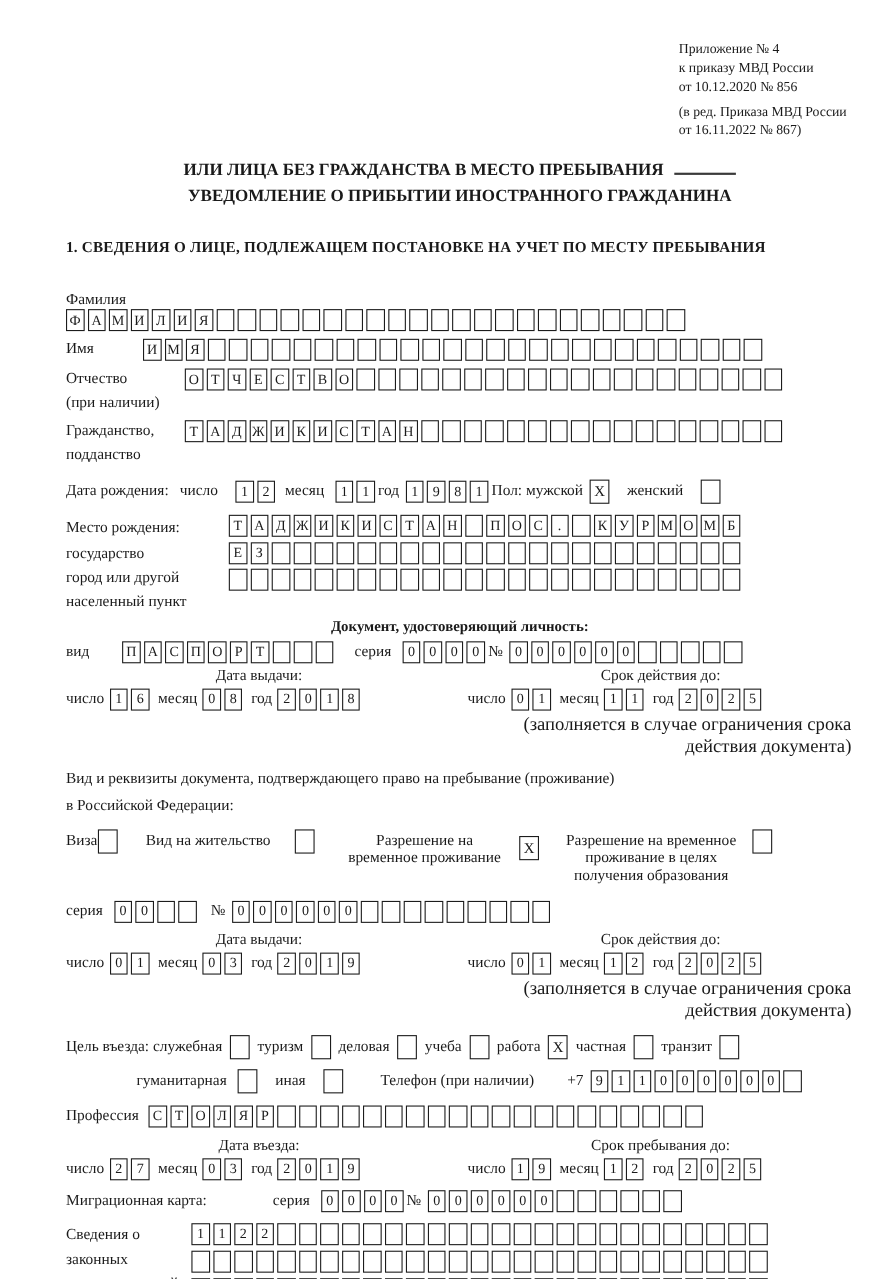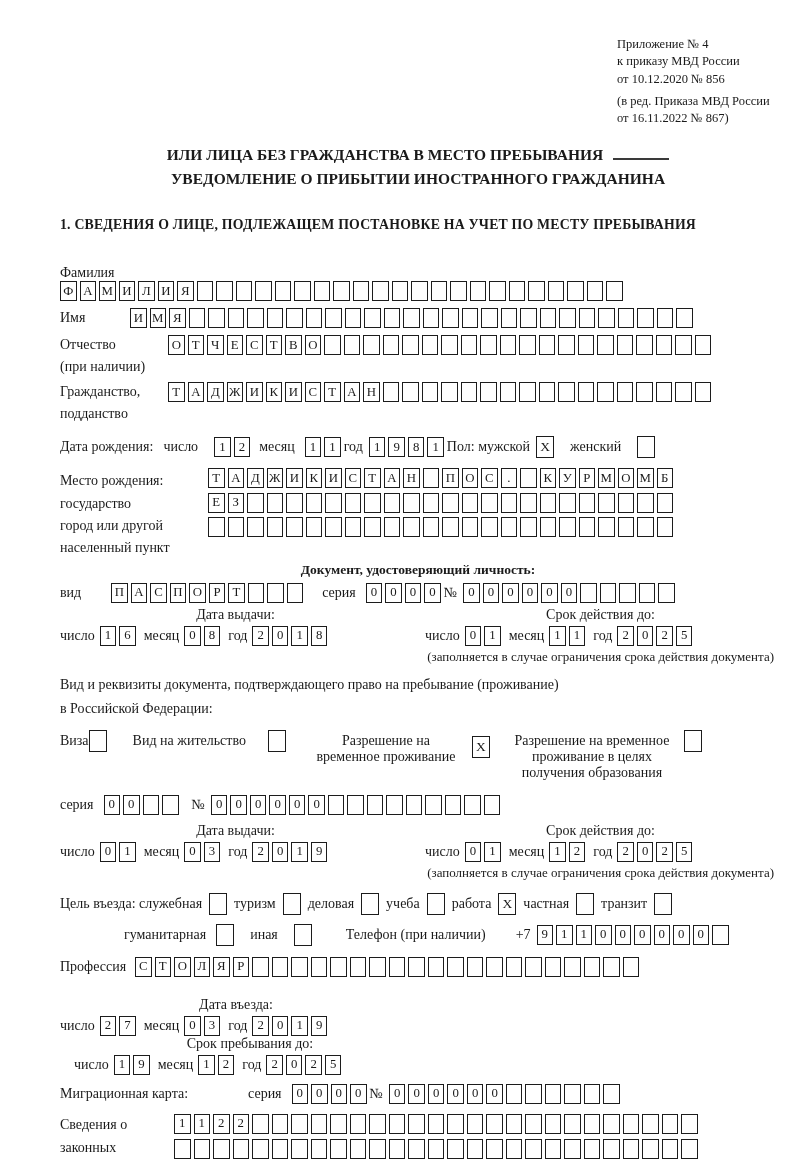--- a/index.html
+++ b/index.html
@@ -40,21 +40,21 @@
   .inline { display: flex; align-items: center; }
   .sp6 { width: 6px; flex:none; } .sp10 { width: 10px; flex:none; } .sp16 { width: 16px; flex:none; }
   
   .dgrp { display: flex; align-items: center; }
   .dgrp .dl { margin-right: 5px; }
   .dgrp .dl2 { margin: 0 5px; }
   .daterow { display: flex; margin-top: 4px; }
   .dcol { width: 352px; }
   .dcol .dtitle { text-align: center; margin-bottom: 3px; }
   .dcol-r { margin-left: 14px; }
-  .note-r { text-align: right; font-size: 13px; margin-top: 3px; padding-right: 2px; }
+  .note-r { text-align: right; font-size: 17px; margin-top: 3px; padding-right: 2px; }
   .center-b { text-align: center; font-weight: bold; font-size: 13.5px; margin-top: 10px; }
   
   .res-opts { display: flex; align-items: flex-start; margin-top: 8px; }
   .opt { display: flex; align-items: flex-start; }
   .opt .olbl { padding-top: 3px; }
   .opt .olbl.c { text-align: center; }
   .w150 { width: 152px; } .w162 { width: 168px; }
   
   .purp { display: flex; align-items: center; margin-top: 12px; flex-wrap: nowrap; }
   .purp > * { margin-right: 7px; }
@@ -614,21 +614,21 @@
         <span class="box"></span>
         <span class="box"></span>
         <span class="box"></span>
         <span class="box"></span>
         <span class="box"></span>
         <span class="box"></span>
         <span class="box"></span>
       </span>
   </div>
 
-  <div class="daterow" style="margin-top:20px;flex-direction:column;">
+  <div class="daterow" style="margin-top:9px;">
     <div class="dcol">
       <div class="dtitle">Дата въезда:</div>
       <div class="dgrp">
         <span class="dl">число</span>
         <span class="boxrow">
             <span class="box">2</span>
             <span class="box">7</span>
           </span>
         <span class="dl2">месяц</span>
         <span class="boxrow">

